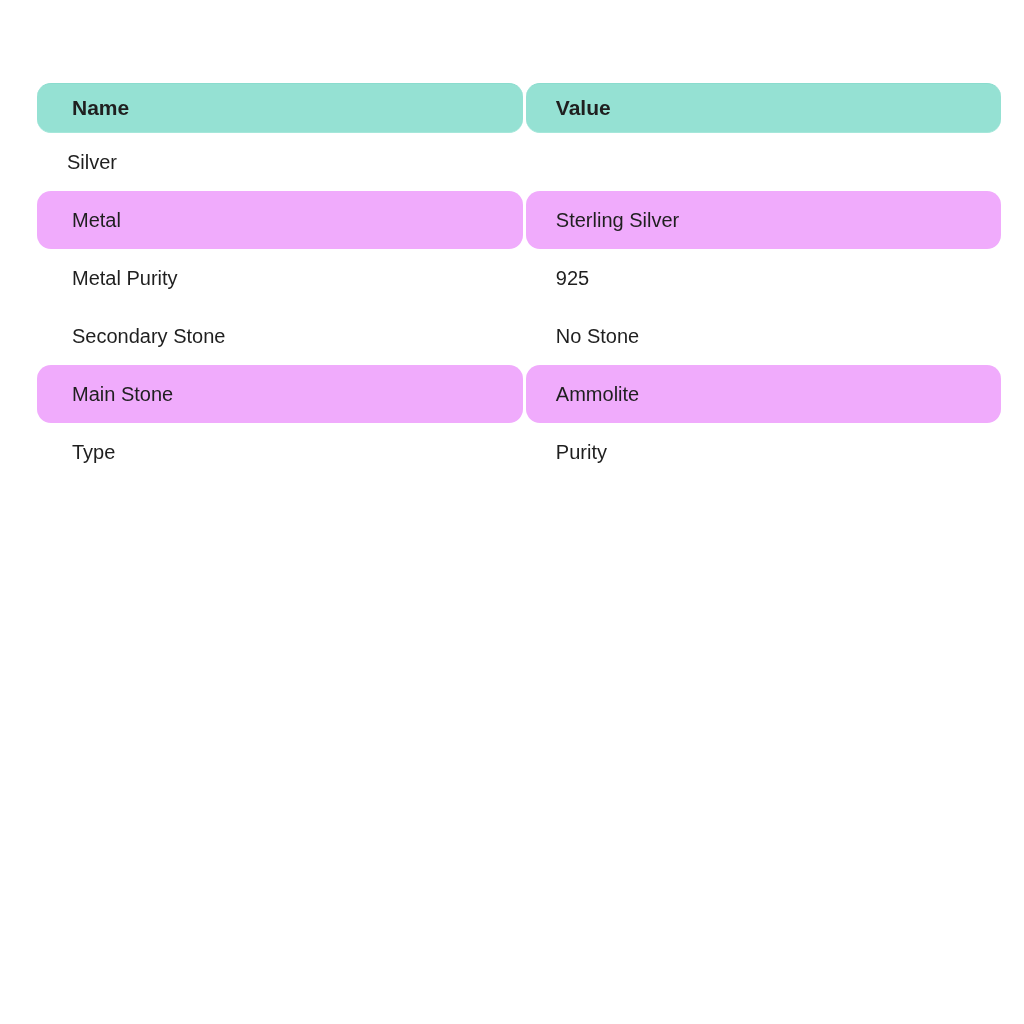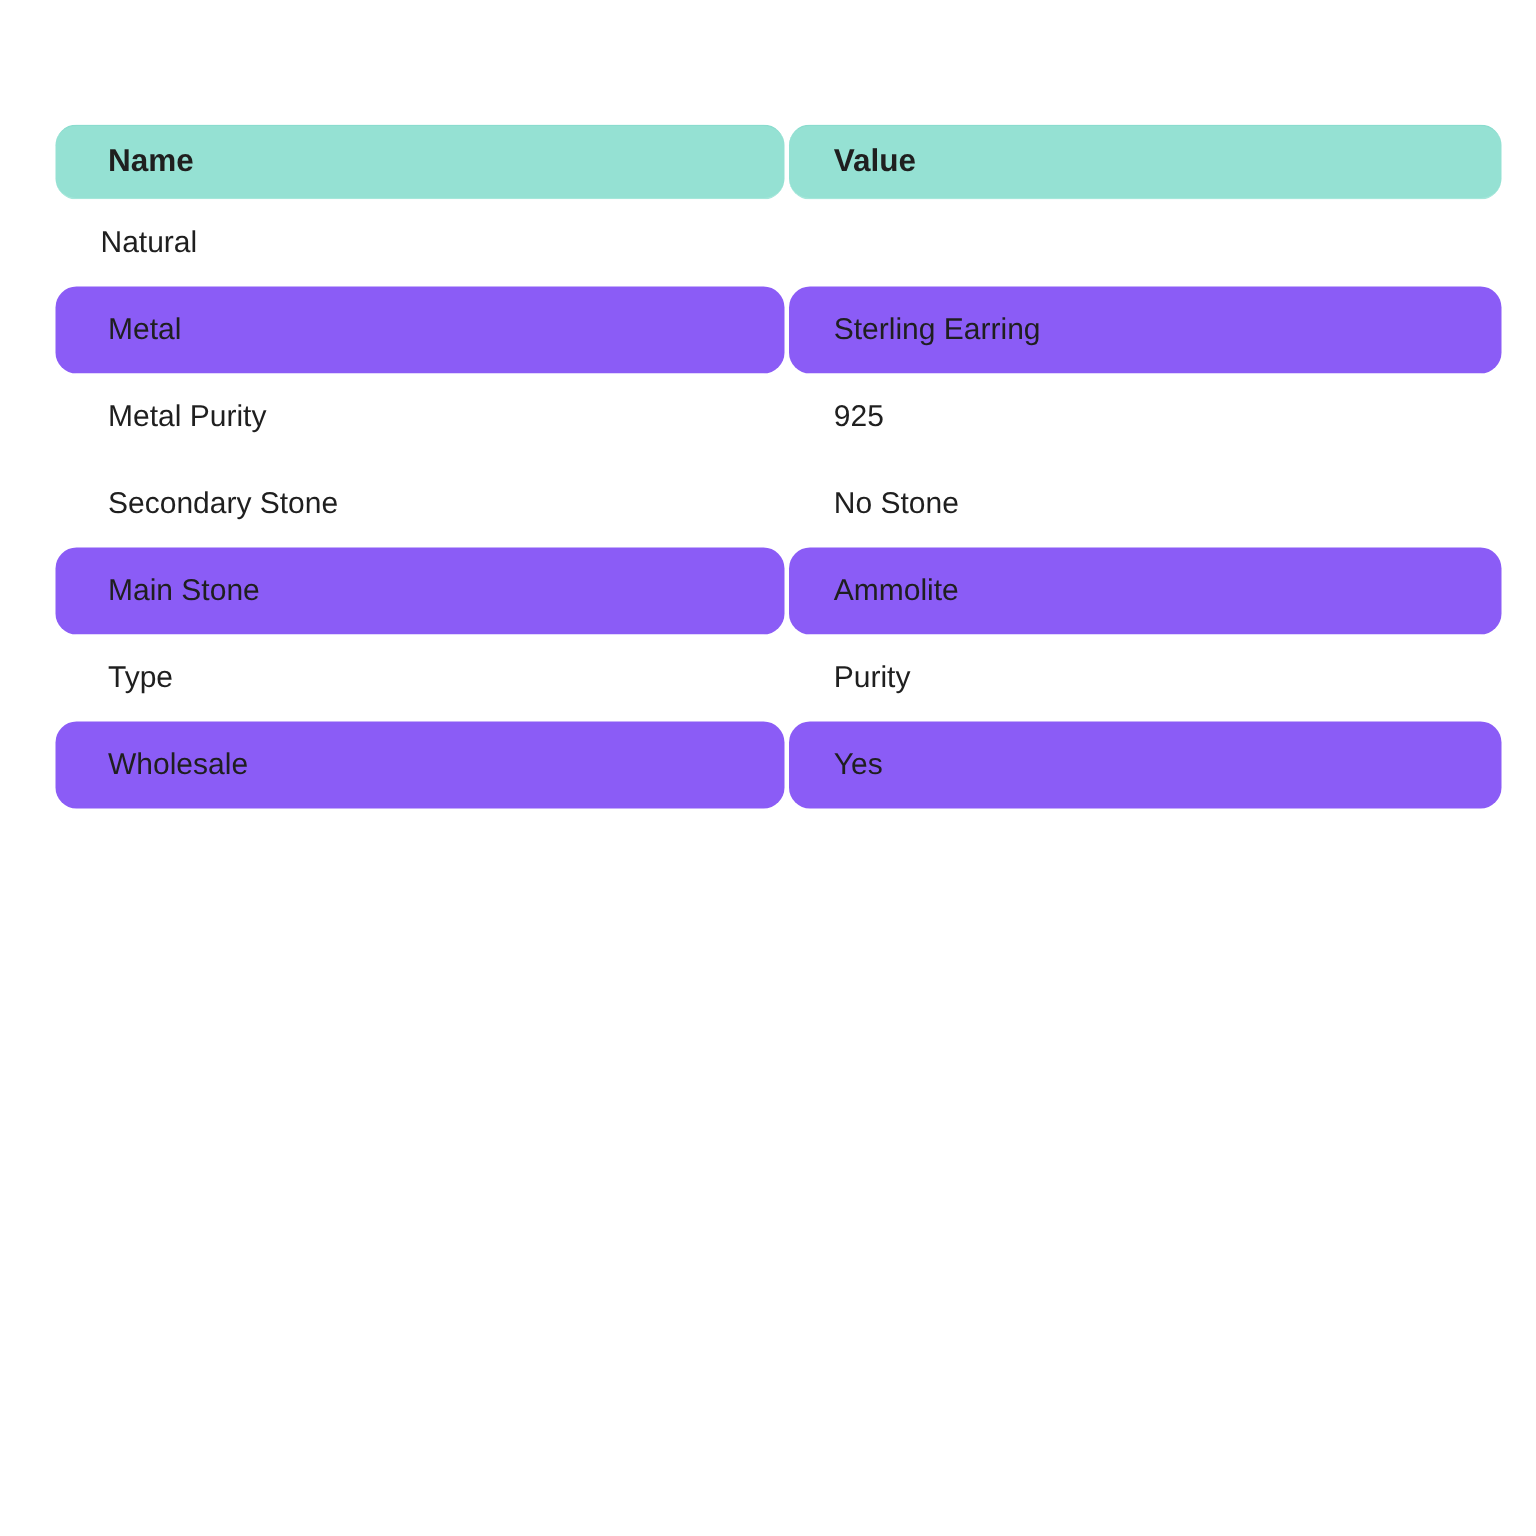--- a/index.html
+++ b/index.html
@@ -41,40 +41,40 @@
   .trow .cell.name-col { padding-left: 35px; }
   .trow .cell.value-col { padding-left: 30px; }
   .trow.header .cell {
     height: 50px;
     font-size: 21px;
     font-weight: 700;
     background: #95e1d3;
     border-top: 1px solid #8adcce;
     border-bottom: 1px solid #a5e7da;
   }
-  .trow.alt .cell { background: #8b5cf6; }
+  .trow.alt .cell { background: #f0abfc; }
 </style>
 </head>
 <body>
 
 <div class="page">
   <div class="attr-table">
 
     <div class="trow header">
       <div class="cell name-col">Name</div>
       <div class="cell value-col">Value</div>
     </div>
 
     <div class="trow">
-      <div class="cell value-col">Natural</div>
+      <div class="cell value-col">Silver</div>
     </div>
 
     <div class="trow alt">
       <div class="cell name-col">Metal</div>
-      <div class="cell value-col">Sterling Earring</div>
+      <div class="cell value-col">Sterling Silver</div>
     </div>
 
     <div class="trow">
       <div class="cell name-col">Metal Purity</div>
       <div class="cell value-col">925</div>
     </div>
 
     <div class="trow">
       <div class="cell name-col">Secondary Stone</div>
       <div class="cell value-col">No Stone</div>
@@ -84,19 +84,15 @@
       <div class="cell name-col">Main Stone</div>
       <div class="cell value-col">Ammolite</div>
     </div>
 
 
     <div class="trow">
       <div class="cell name-col">Type</div>
       <div class="cell value-col">Purity</div>
     </div>
 
-    <div class="trow alt">
-      <div class="cell name-col">Wholesale</div>
-      <div class="cell value-col">Yes</div>
-    </div>
 
   </div>
 </div>
 
 </body></html>

